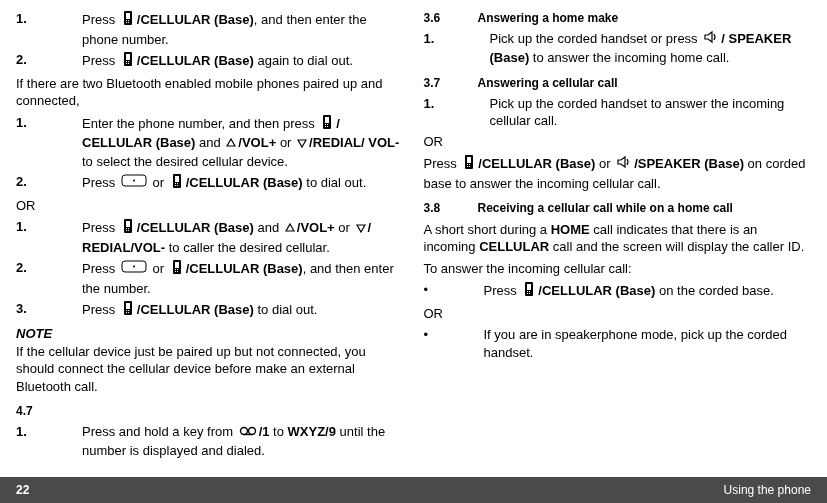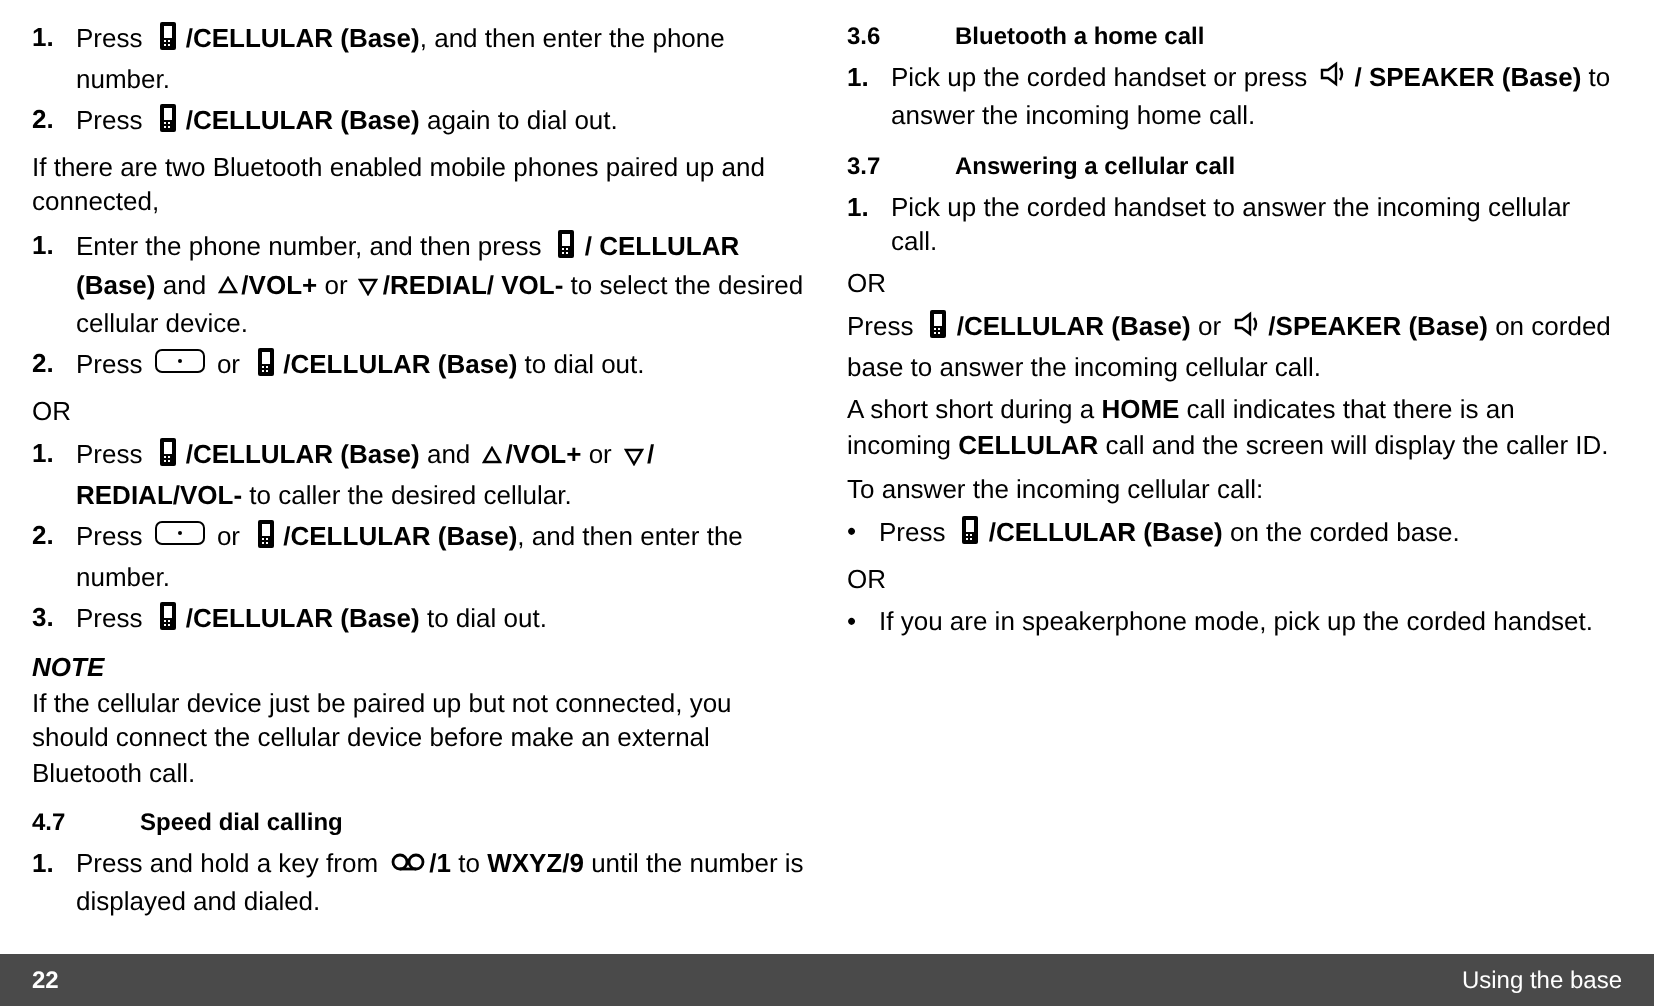--- a/index.html
+++ b/index.html
@@ -3,21 +3,21 @@
 <meta charset="utf-8">
 <style>
 html,body{margin:0;padding:0;font-family:Arial,Helvetica,sans-serif;font-size:13px;color:#000;background:#fff;}
 .page{width:827px;height:503px;position:relative;box-sizing:border-box;padding:10px 16px 0 16px;}
 .cols{display:flex;gap:20px;height:458px;}
 .col{flex:1;min-width:0;line-height:1.35;}
 .footer{position:absolute;left:0;right:0;bottom:0;background:#4a4a4a;color:#fff;height:26px;display:flex;align-items:center;justify-content:space-between;padding:0 16px;font-size:12px;}
 .item{display:flex;margin-bottom:3px;}
 .num{width:22px;flex-shrink:0;font-weight:bold;}
 .bull{width:16px;flex-shrink:0;}
-.txt{flex:1;}
+.txt{flex:1;margin-left:44px;}
 b{font-weight:bold;}
 .hd{font-weight:bold;font-size:12px;margin:8px 0 4px 0;display:flex;}
 .hd .hnum{width:54px;flex-shrink:0;}
 .hd .htxt{flex:1;}
 .para{margin-bottom:4px;}
 .note{font-style:italic;font-weight:bold;margin-top:4px;}
 .icon{display:inline-block;vertical-align:middle;margin:0 2px;}
 .pn{font-weight:bold;}
 </style>
 </head>
@@ -128,39 +128,38 @@
                 <rect x="5" y="12" width="1" height="1" fill="#fff"></rect>
                 <rect x="7" y="12" width="1" height="1" fill="#fff"></rect>
               </svg></span><b>/CELLULAR (Base)</b><span> to dial out.</span></span>
         </div>
 
 <div class="note">NOTE</div>
 <div class="para">If the cellular device just be paired up but not connected, you should connect the cellular device before make an external Bluetooth call.</div>
 
 <div class="hd">
           <span class="hnum">4.7</span>
-          <span class="htxt">Speed dial calling</span>
         </div>
 
 <div class="item">
           <span class="num">1.</span>
           <span class="txt"><span>Press and hold a key from </span><span class="icon"><svg width="18" height="12">
                 <circle cx="5" cy="6" r="3.5" fill="none" stroke="#000" stroke-width="1.4"></circle>
                 <circle cx="13" cy="6" r="3.5" fill="none" stroke="#000" stroke-width="1.4"></circle>
                 <line x1="5" y1="9.5" x2="13" y2="9.5" stroke="#000" stroke-width="1.4"></line>
               </svg></span><b>/1</b><span> to </span><b>WXYZ/9</b><span> until the number is displayed and dialed.</span></span>
         </div>
 
 </div>
 
 <div class="col">
 
 <div class="hd" style="margin-top:0">
           <span class="hnum">3.6</span>
-          <span class="htxt">Bluetooth a home call</span>
+          <span class="htxt">Answering a home make</span>
         </div>
 
 <div class="item">
           <span class="num">1.</span>
           <span class="txt"><span>Pick up the corded handset or press </span><span class="icon"><svg width="16" height="14">
                 <path d="M2 5 L5 5 L9 2 L9 12 L5 9 L2 9 Z" fill="none" stroke="#000" stroke-width="1.2"></path>
                 <path d="M11 4 Q13 7 11 10" fill="none" stroke="#000" stroke-width="1.2"></path>
               </svg></span><b>/ SPEAKER (Base)</b><span> to answer the incoming home call.</span></span>
         </div>
 
@@ -181,20 +180,24 @@
               <rect x="5" y="3" width="4" height="6" fill="#fff"></rect>
               <rect x="5" y="10" width="1" height="1" fill="#fff"></rect>
               <rect x="7" y="10" width="1" height="1" fill="#fff"></rect>
               <rect x="5" y="12" width="1" height="1" fill="#fff"></rect>
               <rect x="7" y="12" width="1" height="1" fill="#fff"></rect>
             </svg></span><b>/CELLULAR (Base)</b><span> or </span><span class="icon"><svg width="16" height="14">
               <path d="M2 5 L5 5 L9 2 L9 12 L5 9 L2 9 Z" fill="none" stroke="#000" stroke-width="1.2"></path>
               <path d="M11 4 Q13 7 11 10" fill="none" stroke="#000" stroke-width="1.2"></path>
             </svg></span><b>/SPEAKER (Base)</b><span> on corded base to answer the incoming cellular call.</span></div>
 
+<div class="hd">
+          <span class="hnum">3.8</span>
+          <span class="htxt">Receiving a cellular call while on a home call</span>
+        </div>
 
 <div class="para"><span>A short short during a </span><b>HOME</b><span> call indicates that there is an incoming </span><b>CELLULAR</b><span> call and the screen will display the caller ID.</span></div>
 
 <div class="para">To answer the incoming cellular call:</div>
 
 <div class="item">
           <span class="bull">•</span>
           <span class="txt"><span>Press </span><span class="icon"><svg width="14" height="16">
                 <rect x="3" y="1" width="8" height="14" rx="1" fill="#000"></rect>
                 <rect x="5" y="3" width="4" height="6" fill="#fff"></rect>
@@ -210,15 +213,15 @@
 <div class="item">
           <span class="bull">•</span>
           <span class="txt">If you are in speakerphone mode, pick up the corded handset.</span>
         </div>
 
 </div>
 </div>
 
 <div class="footer">
 <span class="pn">22</span>
-<span>Using the base</span>
+<span>Using the phone</span>
 </div>
 </div>
 
 </body></html>

